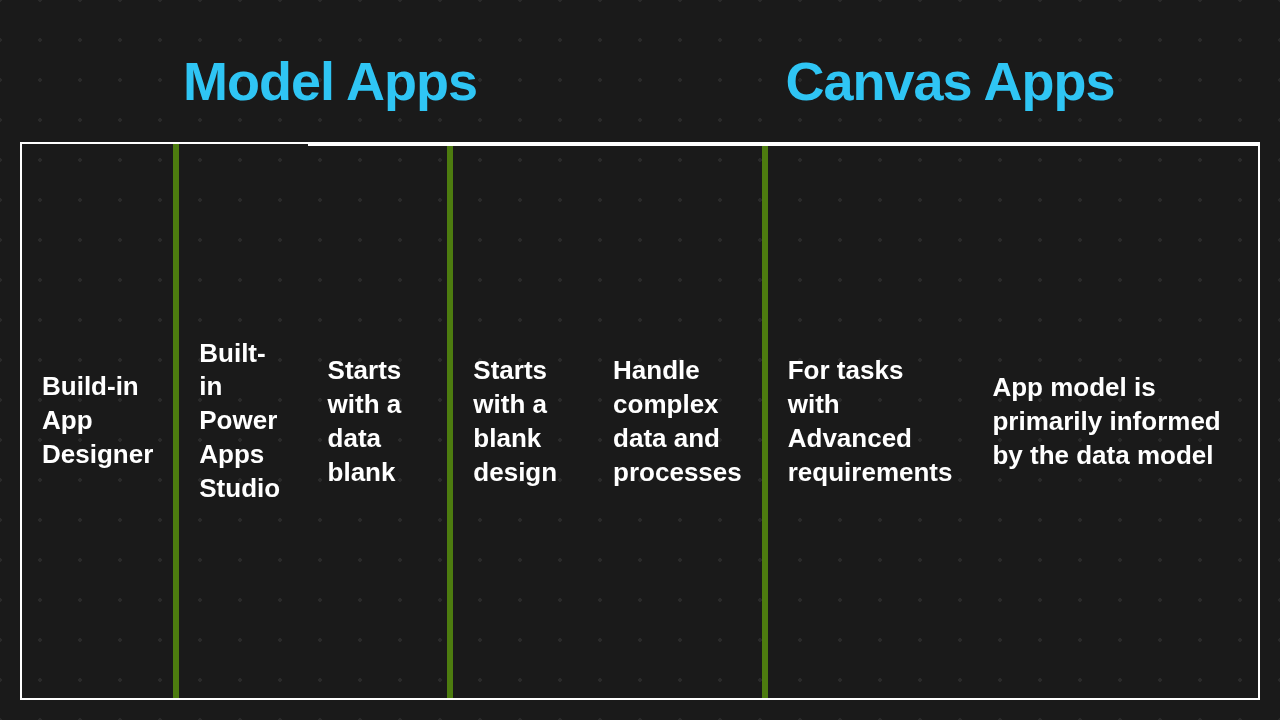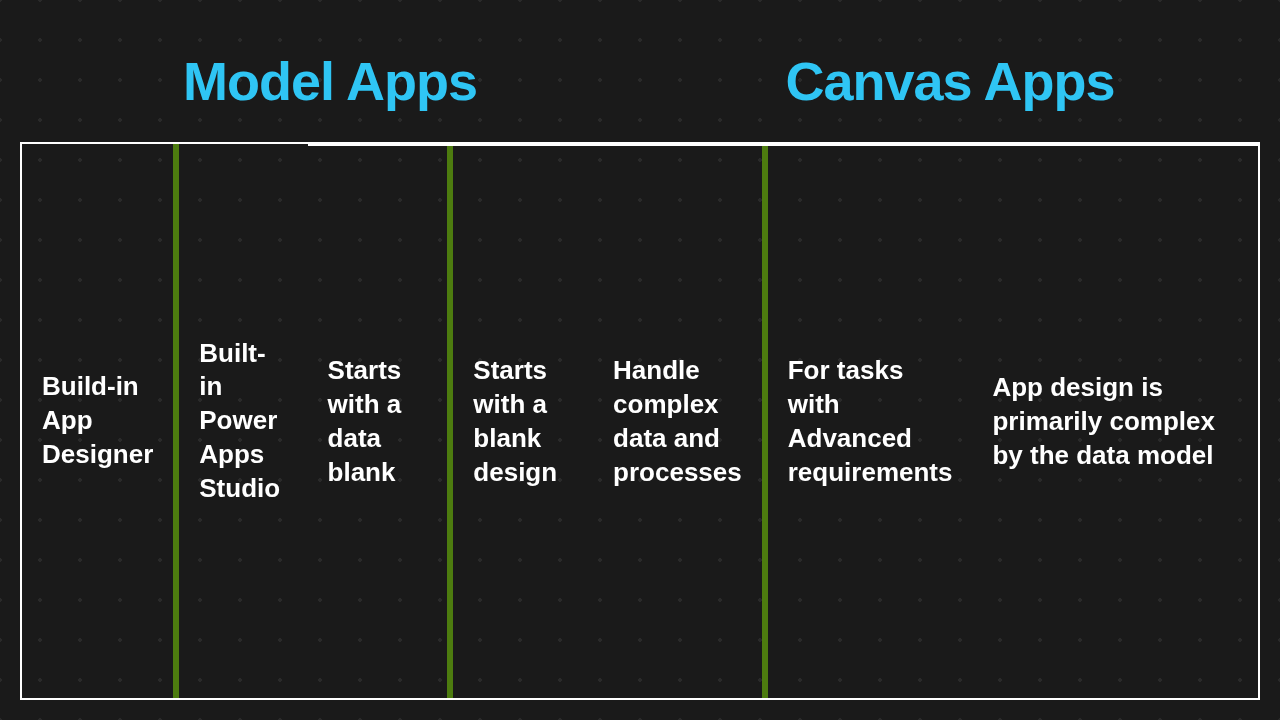--- a/index.html
+++ b/index.html
@@ -75,15 +75,15 @@
   </div>
   <div class="table-row">
     <div class="table-cell">Starts with a data blank</div>
     <div class="table-cell">Starts with a blank design</div>
   </div>
   <div class="table-row tall">
     <div class="table-cell">Handle complex data and processes</div>
     <div class="table-cell">For tasks with Advanced requirements</div>
   </div>
   <div class="table-row tall">
-    <div class="table-cell">App design is primarily complex by the data model</div>
+    <div class="table-cell">App model is primarily informed by the data model</div>
   </div>
 </div>
 
 </body></html>

